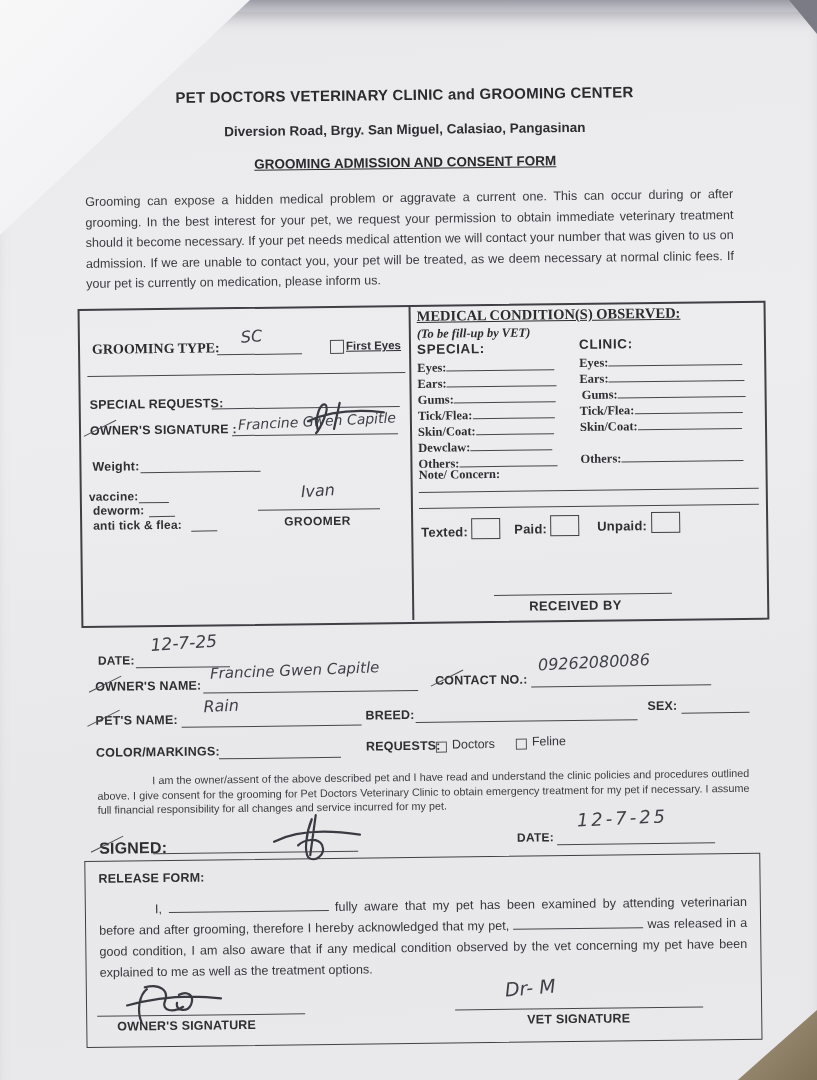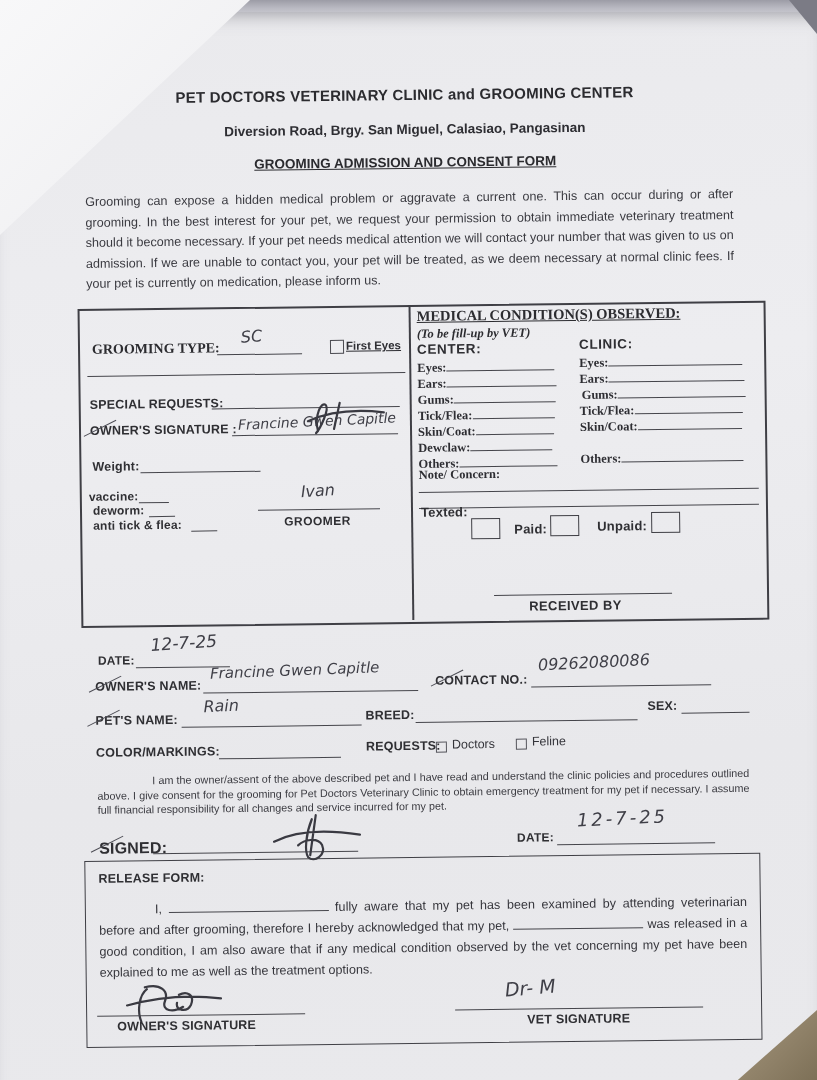--- a/index.html
+++ b/index.html
@@ -88,21 +88,21 @@
     <span class="blank abs" style="left:148px;top:501px;width:26px;"></span>
     <div class="abs lbl" style="left:92px;top:515px;font-size:12px;">anti tick &amp; flea:</div>
     <span class="blank abs" style="left:190px;top:516px;width:26px;"></span>
 
     <div class="abs hw" style="left:300px;top:480px;font-size:16px;transform:rotate(-3deg);">Ivan</div>
     <div class="thinline abs" style="left:257px;top:508px;width:122px;"></div>
     <div class="abs lbl" style="left:283px;top:513px;font-size:12px;letter-spacing:.5px;">GROOMER</div>
 
     <div class="abs slbl" style="left:418px;top:308px;font-size:14.5px;text-decoration:underline;">MEDICAL CONDITION(S) OBSERVED:</div>
     <div class="abs slbl" style="left:418px;top:327px;font-size:12.5px;font-style:italic;">(To be fill-up by VET)</div>
-    <div class="abs lbl" style="left:418px;top:342px;font-size:13.5px;letter-spacing:.6px;">CENTER:</div>
+    <div class="abs lbl" style="left:418px;top:342px;font-size:13.5px;letter-spacing:.6px;">SPECIAL:</div>
     <div class="abs lbl" style="left:580px;top:339px;font-size:13.5px;letter-spacing:.6px;">CLINIC:</div>
 
     <div class="abs med-row" style="left:418px;top:359px;"><span>Eyes:</span><span class="blank" style="width:108px;"></span></div>
     <div class="abs med-row" style="left:418px;top:375px;"><span>Ears:</span><span class="blank" style="width:110px;"></span></div>
     <div class="abs med-row" style="left:418px;top:391px;"><span>Gums:</span><span class="blank" style="width:102px;"></span></div>
     <div class="abs med-row" style="left:418px;top:407px;"><span>Tick/Flea:</span><span class="blank" style="width:82px;"></span></div>
     <div class="abs med-row" style="left:418px;top:423px;"><span>Skin/Coat:</span><span class="blank" style="width:78px;"></span></div>
     <div class="abs med-row" style="left:418px;top:439px;"><span>Dewclaw:</span><span class="blank" style="width:82px;"></span></div>
     <div class="abs med-row" style="left:418px;top:455px;"><span>Others:</span><span class="blank" style="width:98px;"></span></div>
 
@@ -110,21 +110,21 @@
     <div class="abs med-row" style="left:580px;top:372px;"><span>Ears:</span><span class="blank" style="width:136px;"></span></div>
     <div class="abs med-row" style="left:582px;top:388px;"><span>Gums:</span><span class="blank" style="width:128px;"></span></div>
     <div class="abs med-row" style="left:580px;top:404px;"><span>Tick/Flea:</span><span class="blank" style="width:108px;"></span></div>
     <div class="abs med-row" style="left:580px;top:420px;"><span>Skin/Coat:</span><span class="blank" style="width:104px;"></span></div>
     <div class="abs med-row" style="left:580px;top:452px;"><span>Others:</span><span class="blank" style="width:122px;"></span></div>
 
     <div class="abs med-row" style="left:418px;top:468px;">Note/ Concern:</div>
     <div class="thinline abs" style="left:418px;top:492px;width:340px;border-top-width:1.2px;"></div>
     <div class="thinline abs" style="left:418px;top:508px;width:340px;border-top-width:1.2px;"></div>
 
-    <div class="abs lbl" style="left:420px;top:505px;font-size:13px;">Texted:</div>
+    <div class="abs lbl" style="left:420px;top:525px;font-size:13px;">Texted:</div>
     <span class="paybox abs" style="left:470px;top:519px;"></span>
     <div class="abs lbl" style="left:513px;top:523px;font-size:13px;">Paid:</div>
     <span class="paybox abs" style="left:549px;top:517px;"></span>
     <div class="abs lbl" style="left:596px;top:521px;font-size:13px;">Unpaid:</div>
     <span class="paybox abs" style="left:650px;top:515px;"></span>
 
     <div class="thinline abs" style="left:492px;top:596px;width:178px;border-top-width:1.3px;"></div>
     <div class="abs lbl" style="left:527px;top:600px;font-size:13px;letter-spacing:.4px;">RECEIVED BY</div>
 
     <div class="abs lbl" style="left:95px;top:650px;font-size:12px;">DATE:</div>

